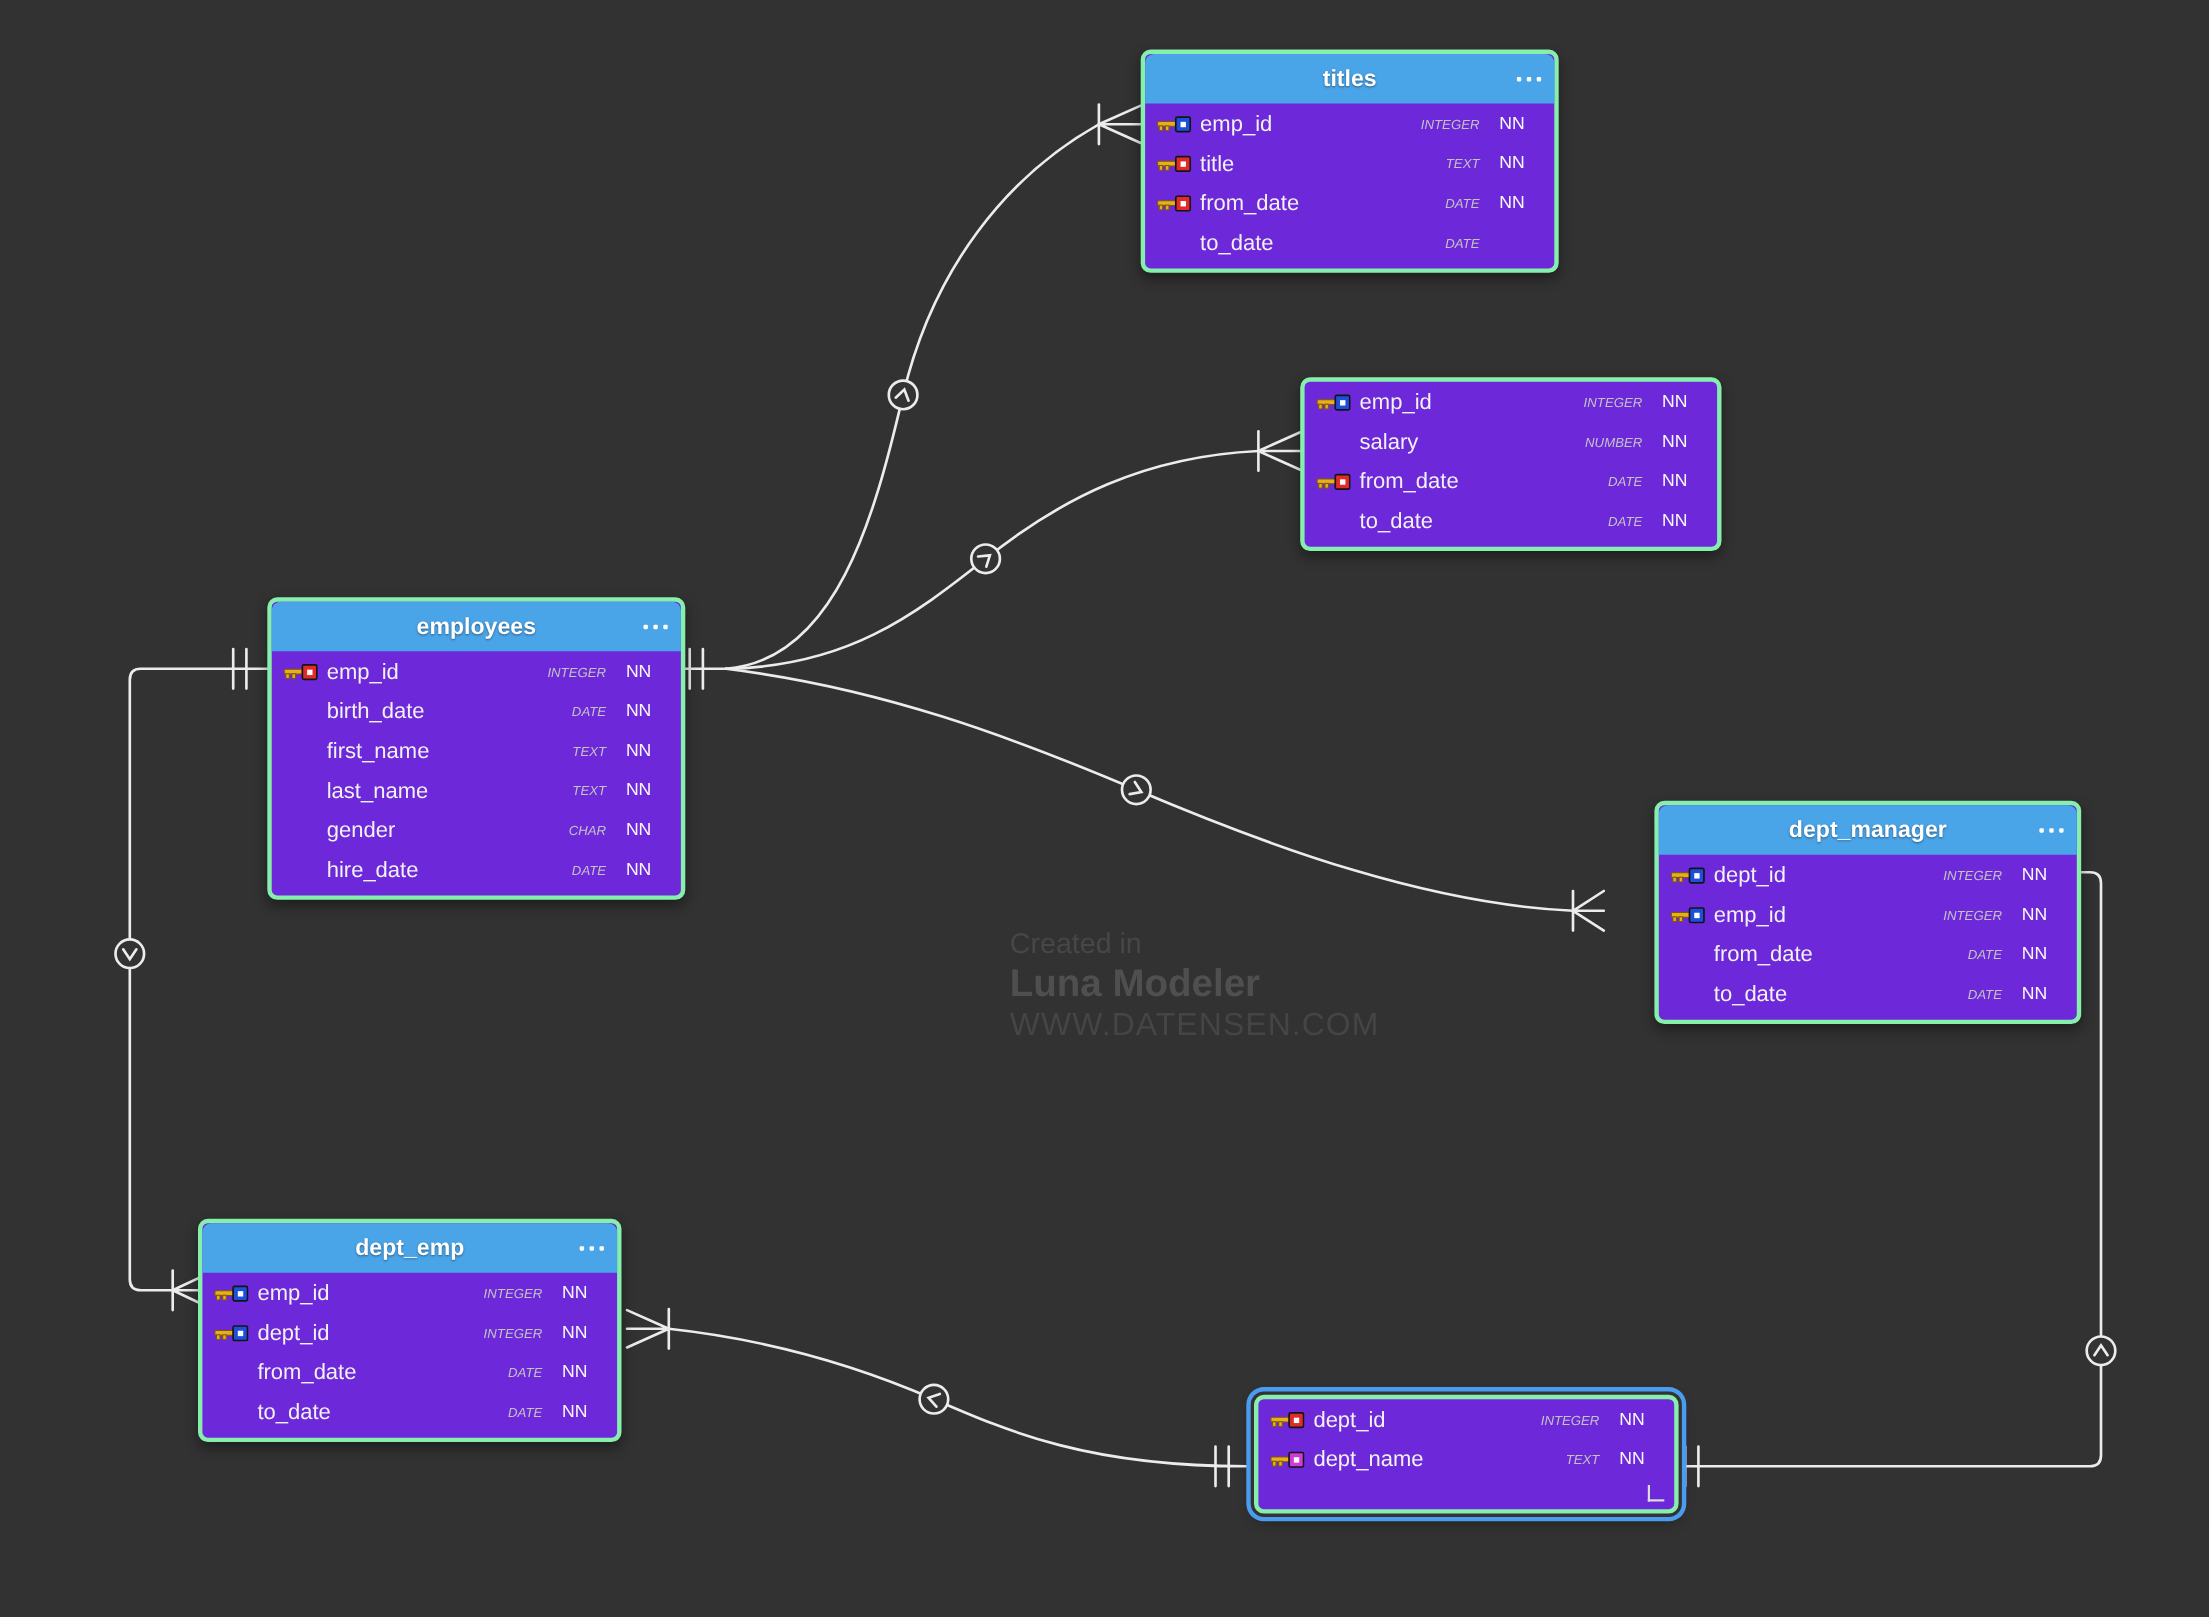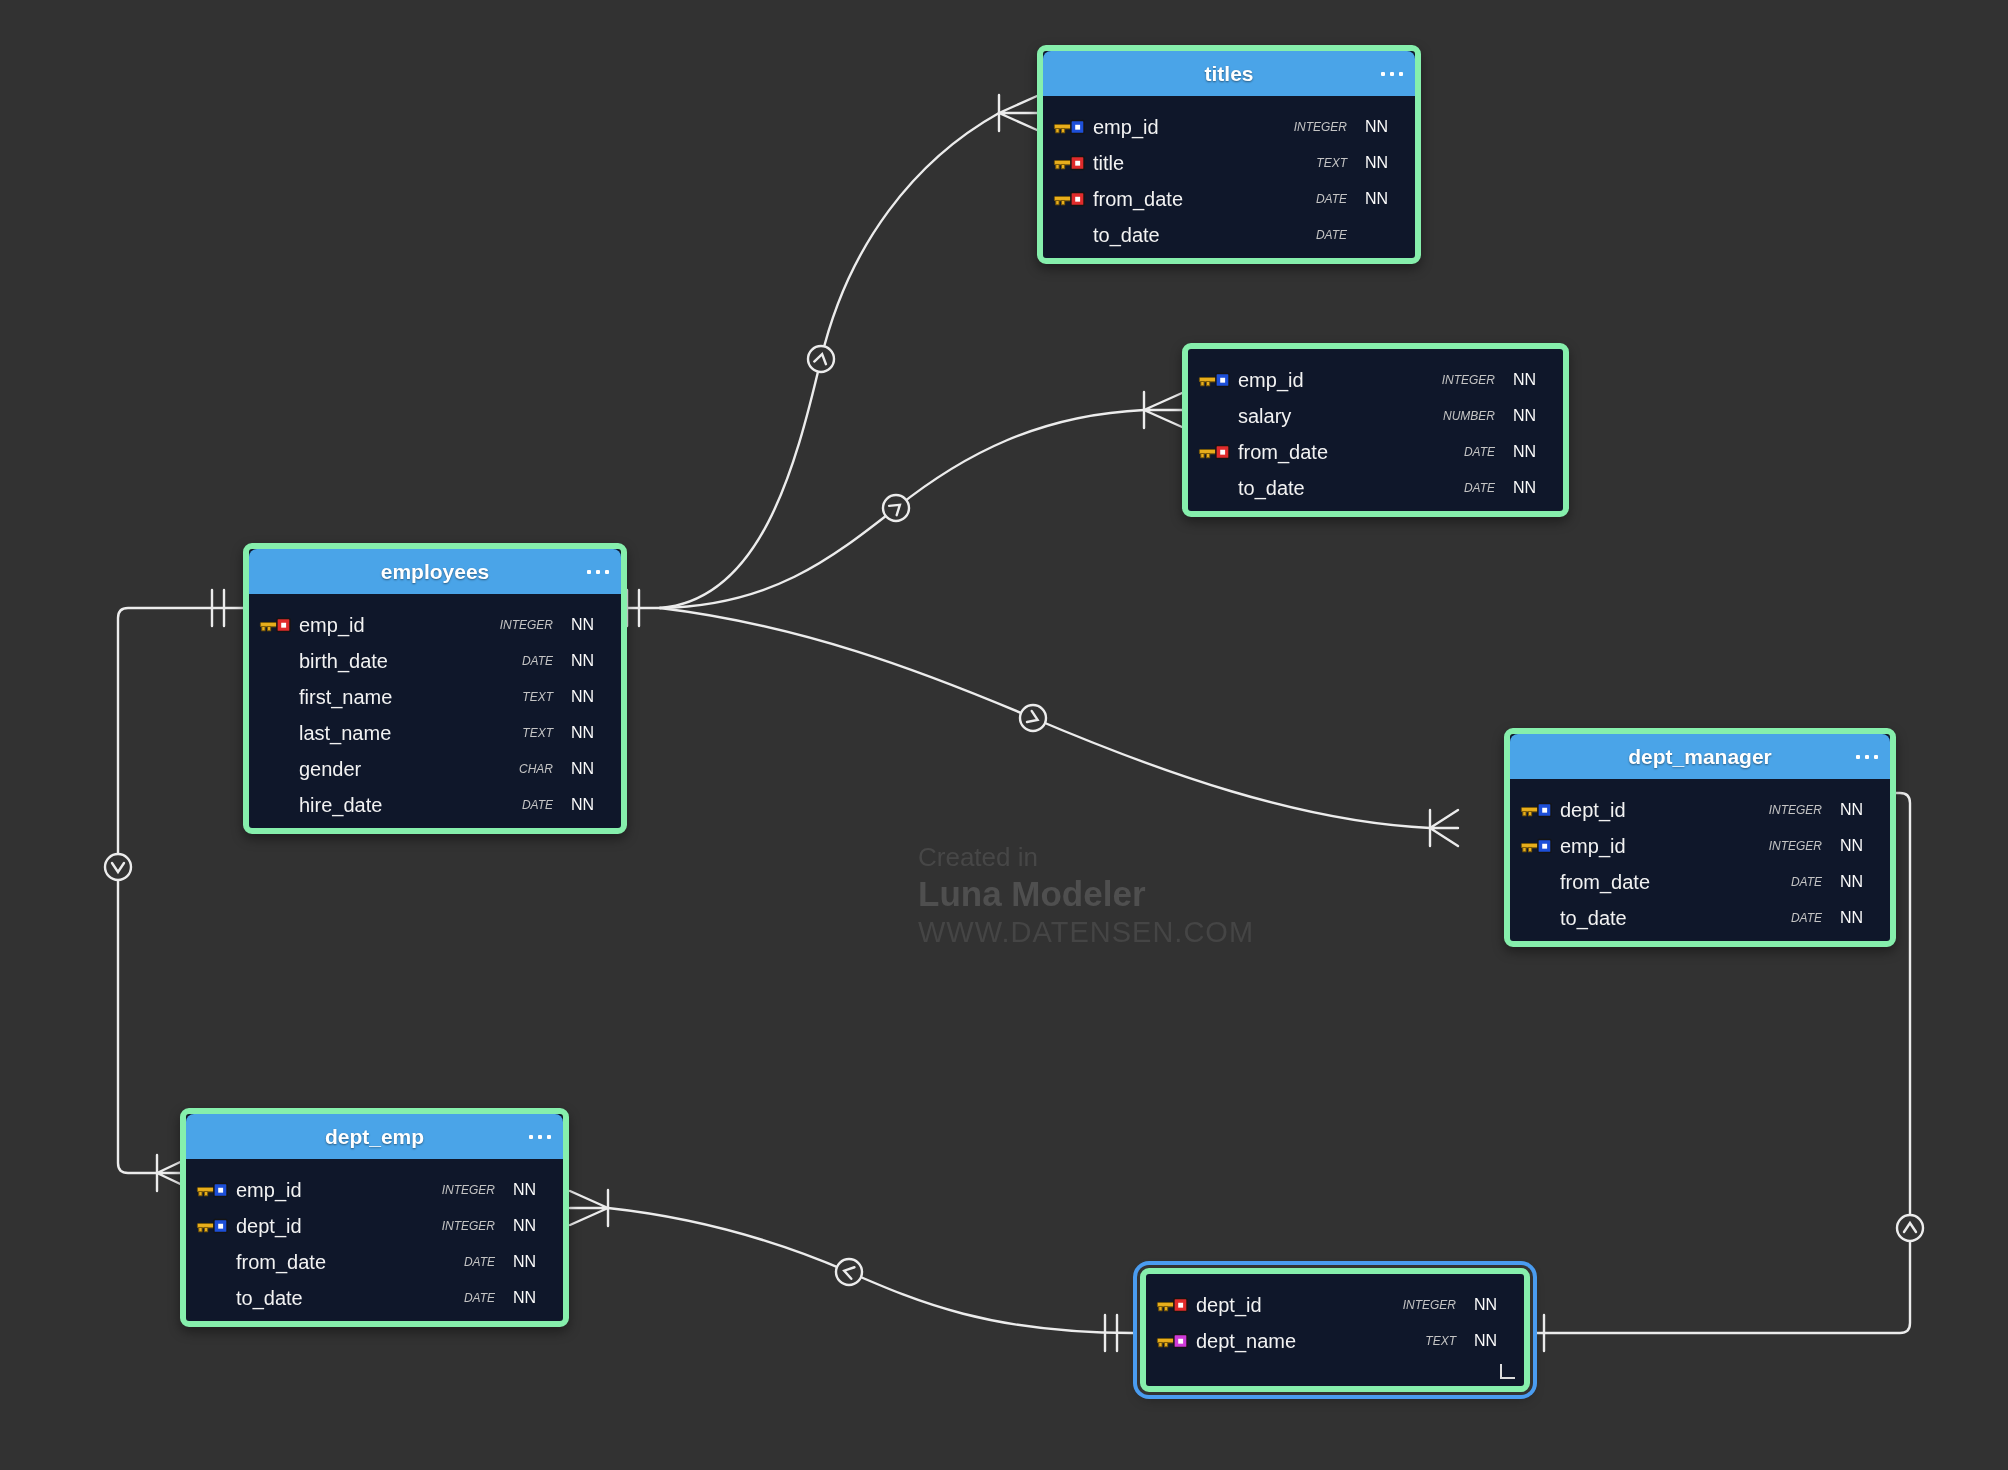--- a/index.html
+++ b/index.html
@@ -5,35 +5,35 @@
   html,body{margin:0;padding:0;background:#2f2f2f;}
   #canvas{
     position:relative;width:2008px;height:1470px;background:#323232;
     overflow:hidden;font-family:"Liberation Sans",sans-serif;
   }
   #connectors{position:absolute;left:0;top:0;}
   #connectors path,#connectors line{stroke:#ececec;stroke-width:2.4;fill:none;stroke-linecap:round;}
   #connectors circle.dir{fill:#333333;stroke:#ececec;stroke-width:2.4;}
 
   .db-table{
-    position:absolute;background:#0f172a;border:6px solid #86efac;border-radius:9px;
+    position:absolute;background:#6d28d9;border:4px solid #86efac;border-radius:9px;
     box-shadow:0 5px 12px rgba(0,0,0,.4);
   }
   .db-table.selected{
     box-shadow:0 0 0 3px #333333,0 0 0 7px #4a9cf0,0 5px 14px rgba(0,0,0,.45);
   }
   .tbl-header{
     height:45px;background:#4aa4e8;border-radius:8px 8px 0 0;
     display:flex;align-items:center;justify-content:center;position:relative;
     color:#ffffff;font-weight:bold;font-size:21px;
     text-shadow:0 1px 2px rgba(0,0,0,.45);
   }
   .tbl-menu{position:absolute;right:12px;top:50%;transform:translateY(-50%);display:flex;gap:5px;cursor:pointer;}
   .tbl-menu i{width:4px;height:4px;background:#ffffff;border-radius:1px;display:block;}
-  .tbl-body{padding:13px 0 5px 0;}
+  .tbl-body{padding:1px 0 5px 0;}
   .tbl-row{height:36px;display:flex;align-items:center;padding:0 12px 0 10px;}
   .key-slot{width:40px;display:flex;align-items:center;}
   .col-name{flex:1;color:#f2f2f2;font-size:20px;white-space:nowrap;}
   .col-type{font-style:italic;color:#c4c4c4;font-size:12px;text-align:right;white-space:nowrap;}
   .col-nn{width:38px;margin-left:18px;color:#fafafa;font-size:16px;}
   .resize-corner{
     position:absolute;right:9px;bottom:7px;width:13px;height:13px;
     border-left:2.5px solid #dcdcdc;border-bottom:2.5px solid #dcdcdc;
   }
 

